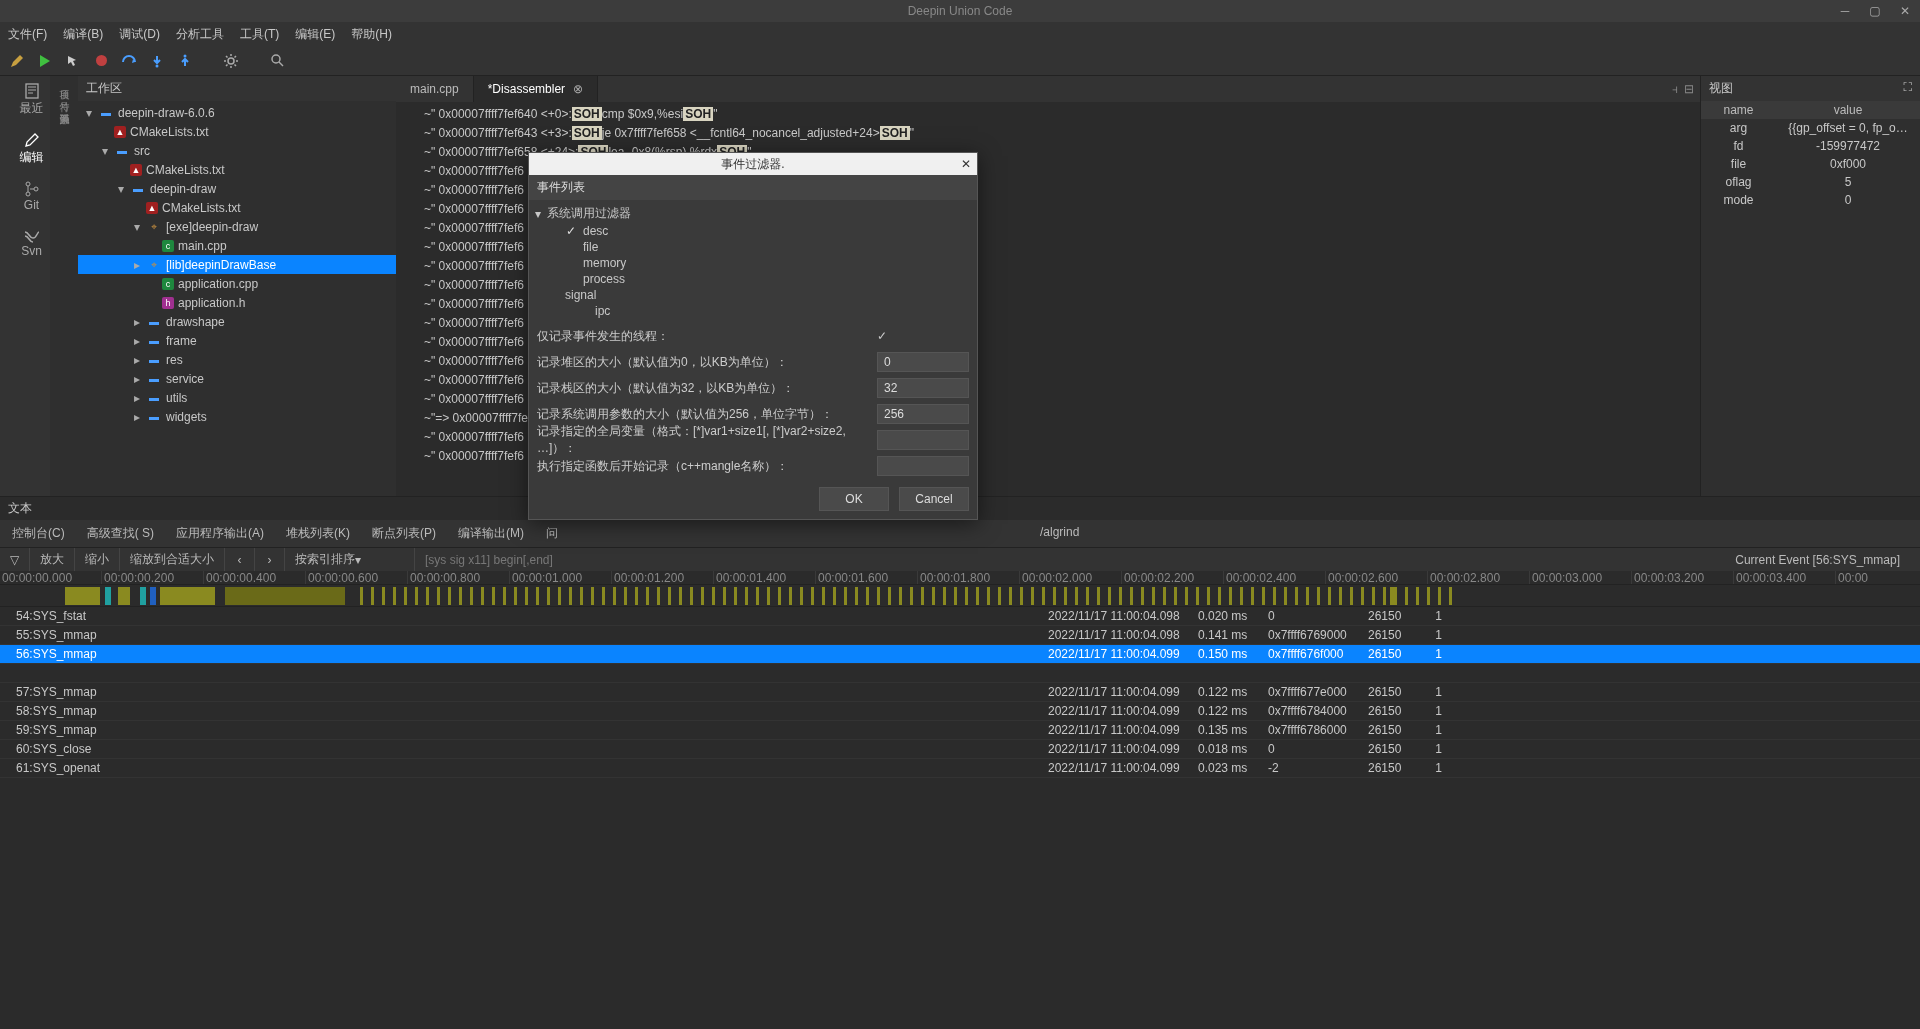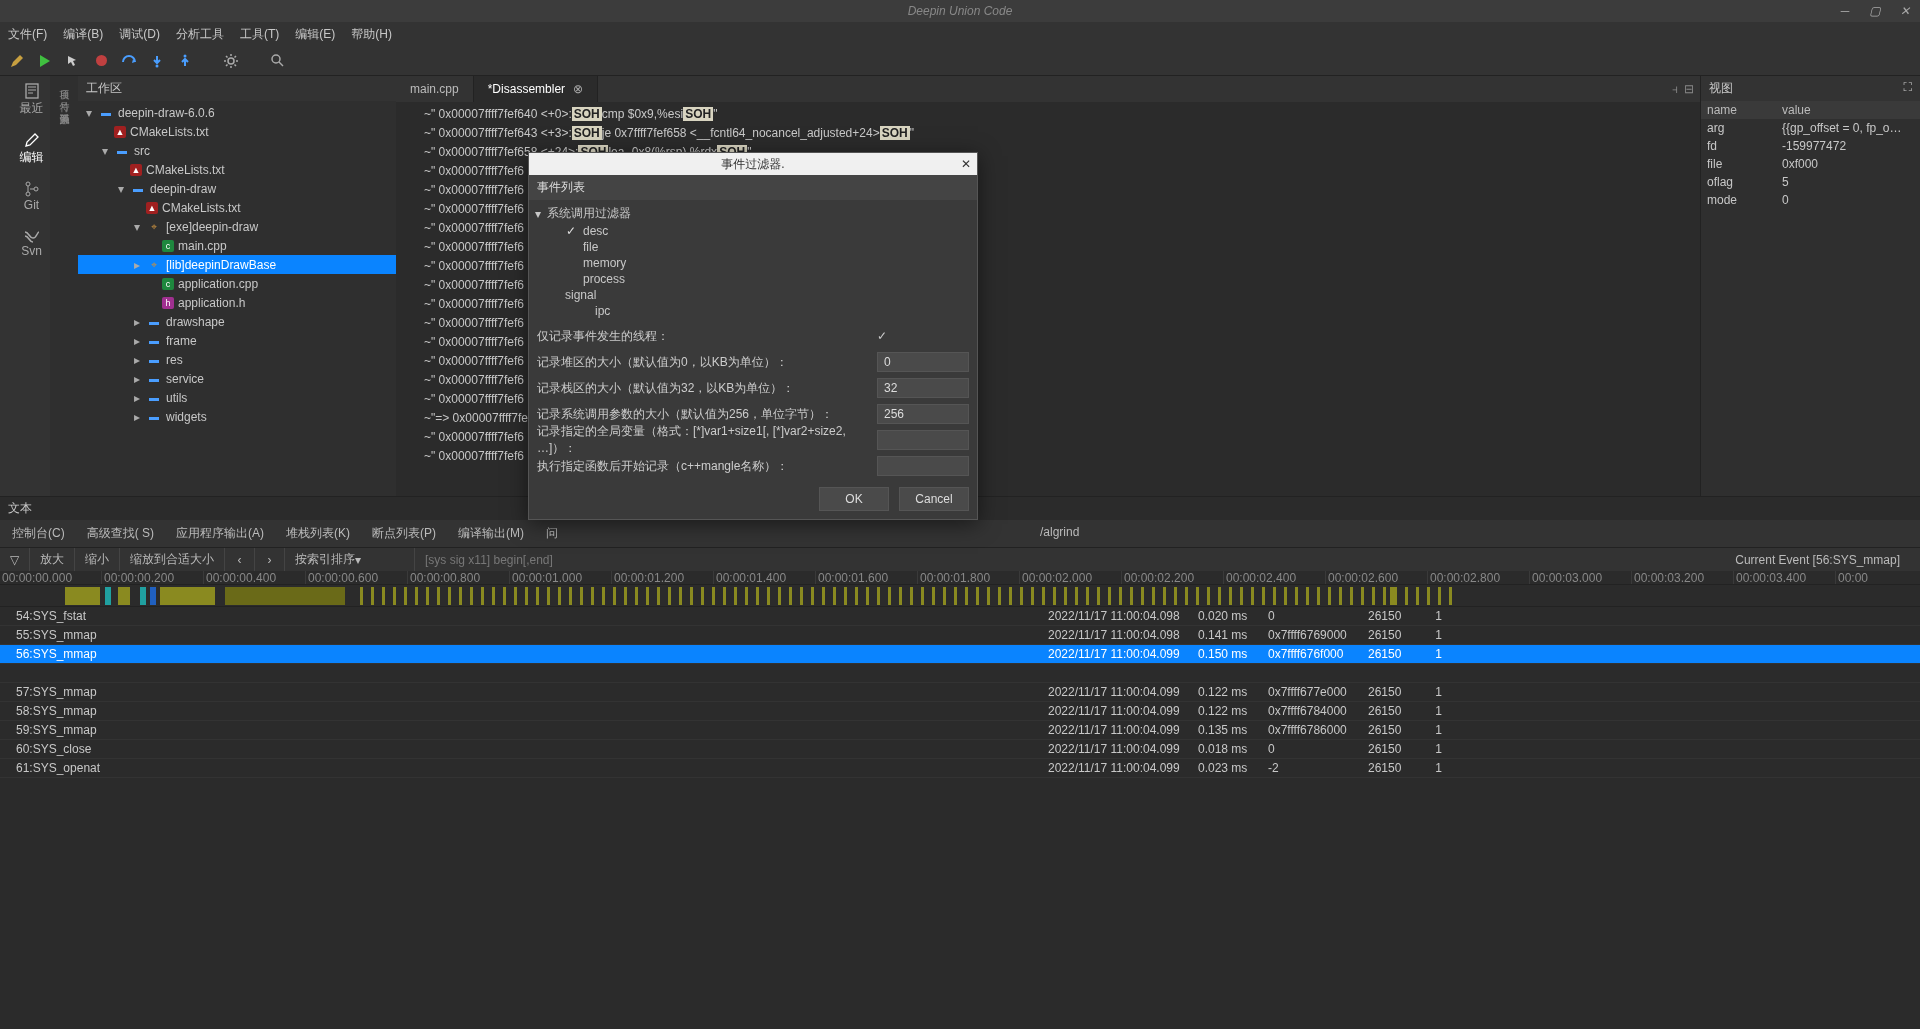--- a/index.html
+++ b/index.html
@@ -1,19 +1,19 @@
 <!DOCTYPE html>
 <html><head>
 <meta charset="utf-8">
 <style>
 * { margin: 0; padding: 0; box-sizing: border-box; font-family: "Microsoft YaHei", Arial, sans-serif; font-size: 12px; }
 body { background: #2b2b2b; color: #c8c8c8; width: 1920px; height: 1029px; overflow: hidden; position: relative; }
 
 
-.titlebar { height: 22px; background: #3c3c3c; display: flex; align-items: center; justify-content: center; position: relative; font-style: italic; }
+.titlebar { height: 22px; background: #3c3c3c; display: flex; align-items: center; justify-content: center; position: relative; }
 .titlebar .title { color: #888; font-size: 12px; }
 .titlebar .win-controls { position: absolute; right: 0; display: flex; }
 .titlebar .win-btn { width: 30px; height: 22px; display: flex; align-items: center; justify-content: center; color: #aaa; }
 
 
 .menubar { height: 24px; background: #333; display: flex; align-items: center; padding: 0 8px; gap: 16px; }
 .menubar .menu-item { color: #c8c8c8; cursor: pointer; }
 
 
 .toolbar { height: 30px; background: #333; display: flex; align-items: center; padding: 0 8px; gap: 10px; border-bottom: 1px solid #222; }
@@ -53,21 +53,21 @@
 .tab-close { color: #aaa; }
 .tabs-right { margin-left: auto; display: flex; align-items: center; gap: 6px; padding-right: 6px; color: #888; }
 .editor-body { flex: 1; overflow: hidden; font-family: Consolas, monospace; font-size: 12px; padding: 2px 0; }
 .code-line { display: flex; align-items: center; height: 19px; white-space: nowrap; }
 .gutter { width: 28px; text-align: right; padding-right: 8px; color: #888; }
 .soh { background: #d8d4c0; color: #222; padding: 0 2px; font-weight: bold; }
 
 
 .rightpanel { width: 220px; background: #2f2f2f; border-left: 1px solid #222; display: flex; flex-direction: column; }
 .rightpanel-header { padding: 4px 8px; background: #333; display: flex; justify-content: space-between; }
-.var-table { display: grid; grid-template-columns: 75px 1fr; }
+.var-table { display: grid; grid-template-columns: 75px 1fr; text-align: center; }
 .var-th { padding: 2px 6px; background: #3a3a3a; color: #bbb; }
 .var-td { padding: 2px 6px; color: #c8c8c8; white-space: nowrap; overflow: hidden; text-overflow: ellipsis; }
 
 
 .bottom { border-top: 1px solid #222; background: #2b2b2b; }
 .bottom-header { padding: 3px 8px; color: #c8c8c8; }
 .bottom-tabs { display: flex; gap: 14px; padding: 2px 8px; background: #333; }
 .bottom-tab { color: #bbb; cursor: pointer; padding: 3px 4px; }
 
 .timeline-toolbar { display: flex; align-items: center; height: 24px; background: #333; border-top: 1px solid #222; }

